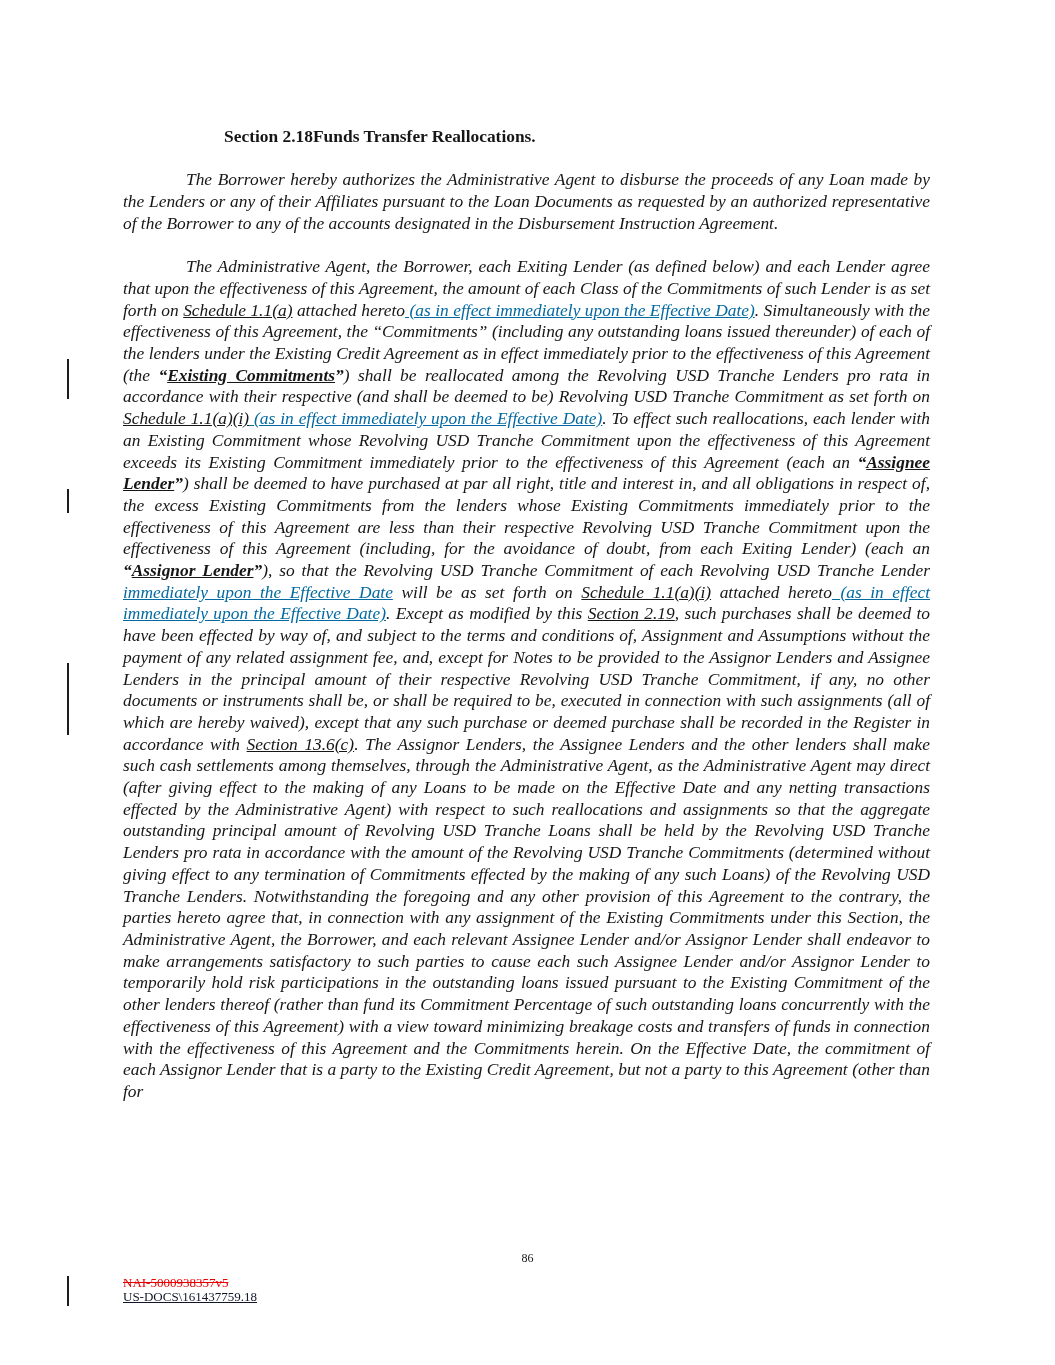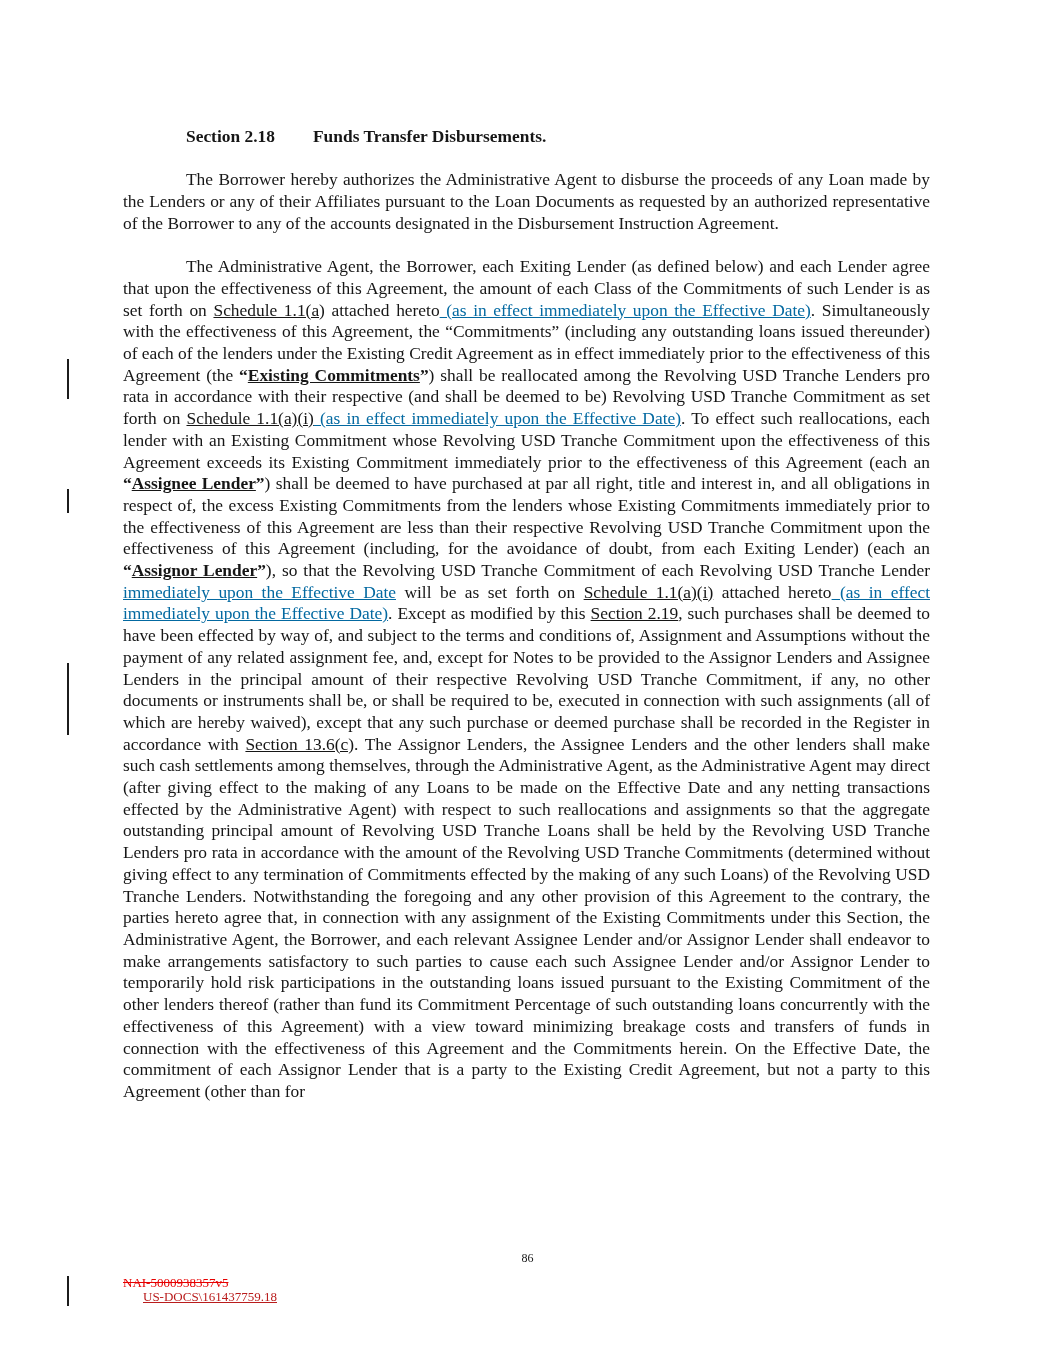--- a/index.html
+++ b/index.html
@@ -19,25 +19,26 @@
     width: 807px;
     font-size: 17.4px;
     line-height: 21.7px;
   }
   .heading {
     margin: 0 0 0 63px;
     font-size: 17.4px;
     font-weight: bold;
     line-height: 21.7px;
   }
-  .heading .sec-num { display: inline-block; width: 127px; }
+  .heading .sec-num { display: inline-block; width: 127px; text-align: right; }
   .para {
     margin: 21.7px 0 0 0;
     text-align: justify;
     text-indent: 63px;
+    font-style: italic;
   }
   .heading + .para { margin-top: 21.7px; }
   .para + .heading { margin-top: 21.7px; }
   .run-n  { }
   .run-u  { text-decoration: underline; }
   .run-i  { color: #0369a1; text-decoration: underline; }
   .run-b  { font-weight: bold; }
   .run-bu { font-weight: bold; text-decoration: underline; }
   .page-number {
     position: absolute;
@@ -49,42 +50,42 @@
     line-height: 20px;
   }
   .footer-ids {
     position: absolute;
     left: 123px;
     top: 1276px;
     font-size: 13px;
     line-height: 13.5px;
   }
   .footer-del { color: #e60000; text-decoration: line-through; }
-  .footer-ins { color: #b91c1c; text-decoration: underline; margin-left: 20px; }
+  .footer-ins { color: #0f172a; text-decoration: underline; }
   .change-bar {
     position: absolute;
     left: 67px;
     width: 2px;
     background: #1c1c1c;
   }
 </style>
 </head>
 <body>
 
 <div class="page">
 
   <div class="change-bar" style="top:359px;height:40px;"></div>
   <div class="change-bar" style="top:489px;height:24px;"></div>
   <div class="change-bar" style="top:663px;height:72px;"></div>
   <div class="change-bar" style="top:1276px;height:30px;"></div>
 
   <div class="content">
 
     <h2 class="heading">
-      <span class="sec-num">Section 2.18</span><span class="sec-title">Funds Transfer Disbursements.</span>
+      <span class="sec-num">Section 2.18</span><span class="sec-title">Funds Transfer Reallocations.</span>
     </h2>
 
     <p class="para">The Borrower hereby authorizes the Administrative Agent to disburse the proceeds of any Loan made by the Lenders or any of their Affiliates pursuant to the Loan Documents as requested by an authorized representative of the Borrower to any of the accounts designated in the Disbursement Instruction Agreement.</p>
 
 
     <p class="para"><span class="run-n">The Administrative Agent, the Borrower, each Exiting Lender (as defined below) and each Lender agree that upon the effectiveness of this Agreement, the amount of each Class of the Commitments of such Lender is as set forth on </span><span class="run-u">Schedule 1.1(a)</span><span class="run-n"> attached hereto</span><span class="run-i"> (as in effect immediately upon the Effective Date)</span><span class="run-n">.  Simultaneously with the effectiveness of this Agreement, the “Commitments” (including any outstanding loans issued thereunder) of each of the lenders under the Existing Credit Agreement as in effect immediately prior to the effectiveness of this Agreement (the </span><span class="run-b">“</span><span class="run-bu">Existing Commitments</span><span class="run-b">”</span><span class="run-n">) shall be  reallocated among the Revolving USD Tranche Lenders pro rata in accordance with their respective (and shall be deemed to be) Revolving USD Tranche Commitment as set forth on </span><span class="run-u">Schedule 1.1(a)(i)</span><span class="run-i"> (as in effect immediately upon the Effective Date)</span><span class="run-n">.  To effect such reallocations, each lender with an Existing Commitment whose Revolving USD Tranche Commitment upon the effectiveness of this Agreement exceeds its Existing Commitment immediately prior to the effectiveness of this Agreement (each an </span><span class="run-b">“</span><span class="run-bu">Assignee Lender</span><span class="run-b">”</span><span class="run-n">) shall be deemed to have purchased at par all right, title and interest in, and all obligations in respect of, the excess Existing Commitments from the lenders whose Existing Commitments immediately prior to the effectiveness of this Agreement are less than their respective Revolving USD Tranche Commitment upon the effectiveness of this Agreement (including, for the avoidance of doubt, from each Exiting Lender) (each an </span><span class="run-b">“</span><span class="run-bu">Assignor Lender</span><span class="run-b">”</span><span class="run-n">), so that the Revolving USD Tranche Commitment of each Revolving USD Tranche Lender </span><span class="run-i">immediately upon the Effective Date</span><span class="run-n"> will be as set forth on </span><span class="run-u">Schedule 1.1(a)(i)</span><span class="run-n"> attached hereto</span><span class="run-i"> (as in effect immediately upon the Effective Date)</span><span class="run-n">.  Except as modified by this </span><span class="run-u">Section 2.19</span><span class="run-n">, such purchases shall be deemed to have been effected by way of, and subject to the terms and conditions of, Assignment and Assumptions without the payment of any related assignment fee, and, except for Notes to be provided to the Assignor Lenders and Assignee Lenders in the principal amount of their respective Revolving USD Tranche Commitment, if any, no other documents or instruments shall be, or shall be required to be, executed in connection with such assignments (all of which are hereby waived), except that any such purchase or deemed purchase shall be recorded in the Register in accordance with </span><span class="run-u">Section 13.6(c)</span><span class="run-n">.  The Assignor Lenders, the Assignee Lenders and the other lenders shall make such cash settlements among themselves, through the Administrative Agent, as the Administrative Agent may direct (after giving effect to the making of any Loans to be made on the Effective Date and any netting transactions effected by the Administrative Agent) with respect to such reallocations and assignments so that the aggregate outstanding principal amount of Revolving USD Tranche Loans shall be held by the Revolving USD Tranche Lenders pro rata in accordance with the amount of the Revolving USD Tranche Commitments (determined without giving effect to any termination of Commitments effected by the making of any such Loans) of the Revolving USD Tranche Lenders.  Notwithstanding the foregoing and any other provision of this Agreement to the contrary, the parties hereto agree that, in connection with any assignment of the Existing Commitments under this Section, the Administrative Agent, the Borrower, and each relevant Assignee Lender and/or Assignor Lender shall endeavor to make arrangements satisfactory to such parties to cause each such Assignee Lender and/or Assignor Lender to temporarily hold risk participations in the outstanding loans issued pursuant to the Existing Commitment of the other lenders thereof (rather than fund its Commitment Percentage of such outstanding loans concurrently with the effectiveness of this Agreement) with a view toward minimizing breakage costs and transfers of funds in connection with the effectiveness of this Agreement and the Commitments herein.  On the Effective Date, the commitment of each Assignor Lender that is a party to the Existing Credit Agreement, but not a party to this Agreement (other than for</span></p>
 
   </div>
 
   <div class="page-number">86</div>

